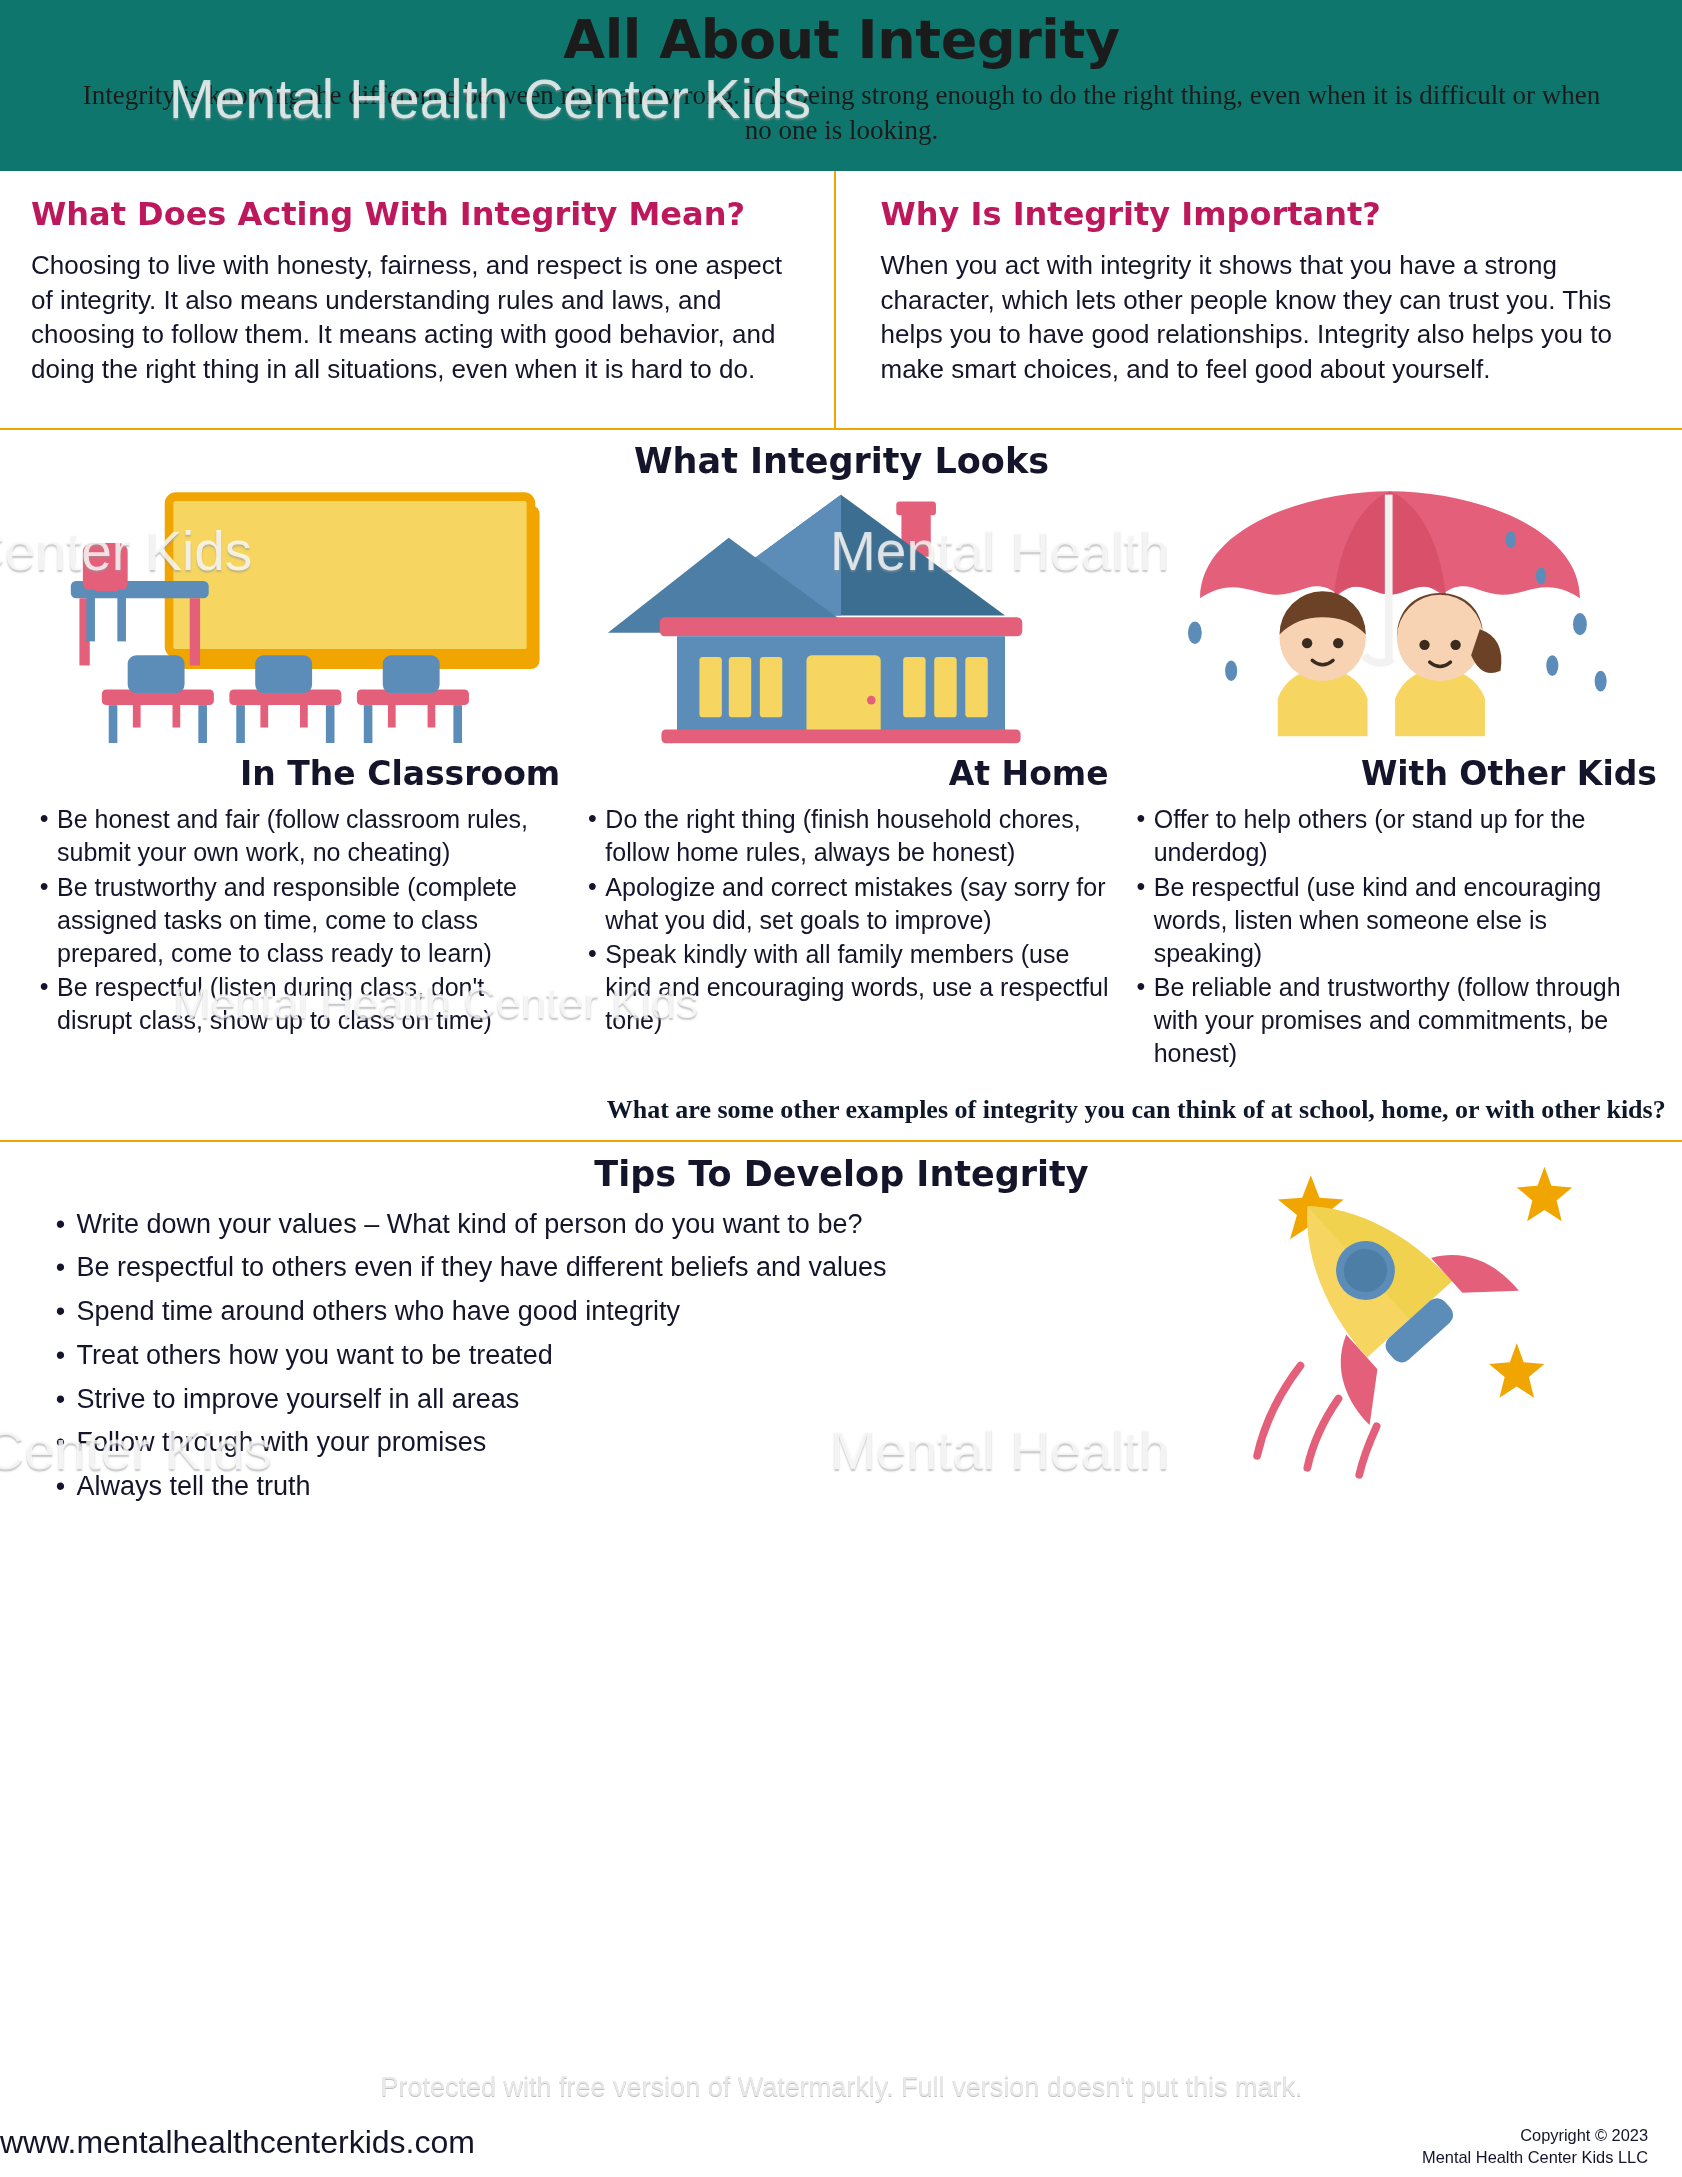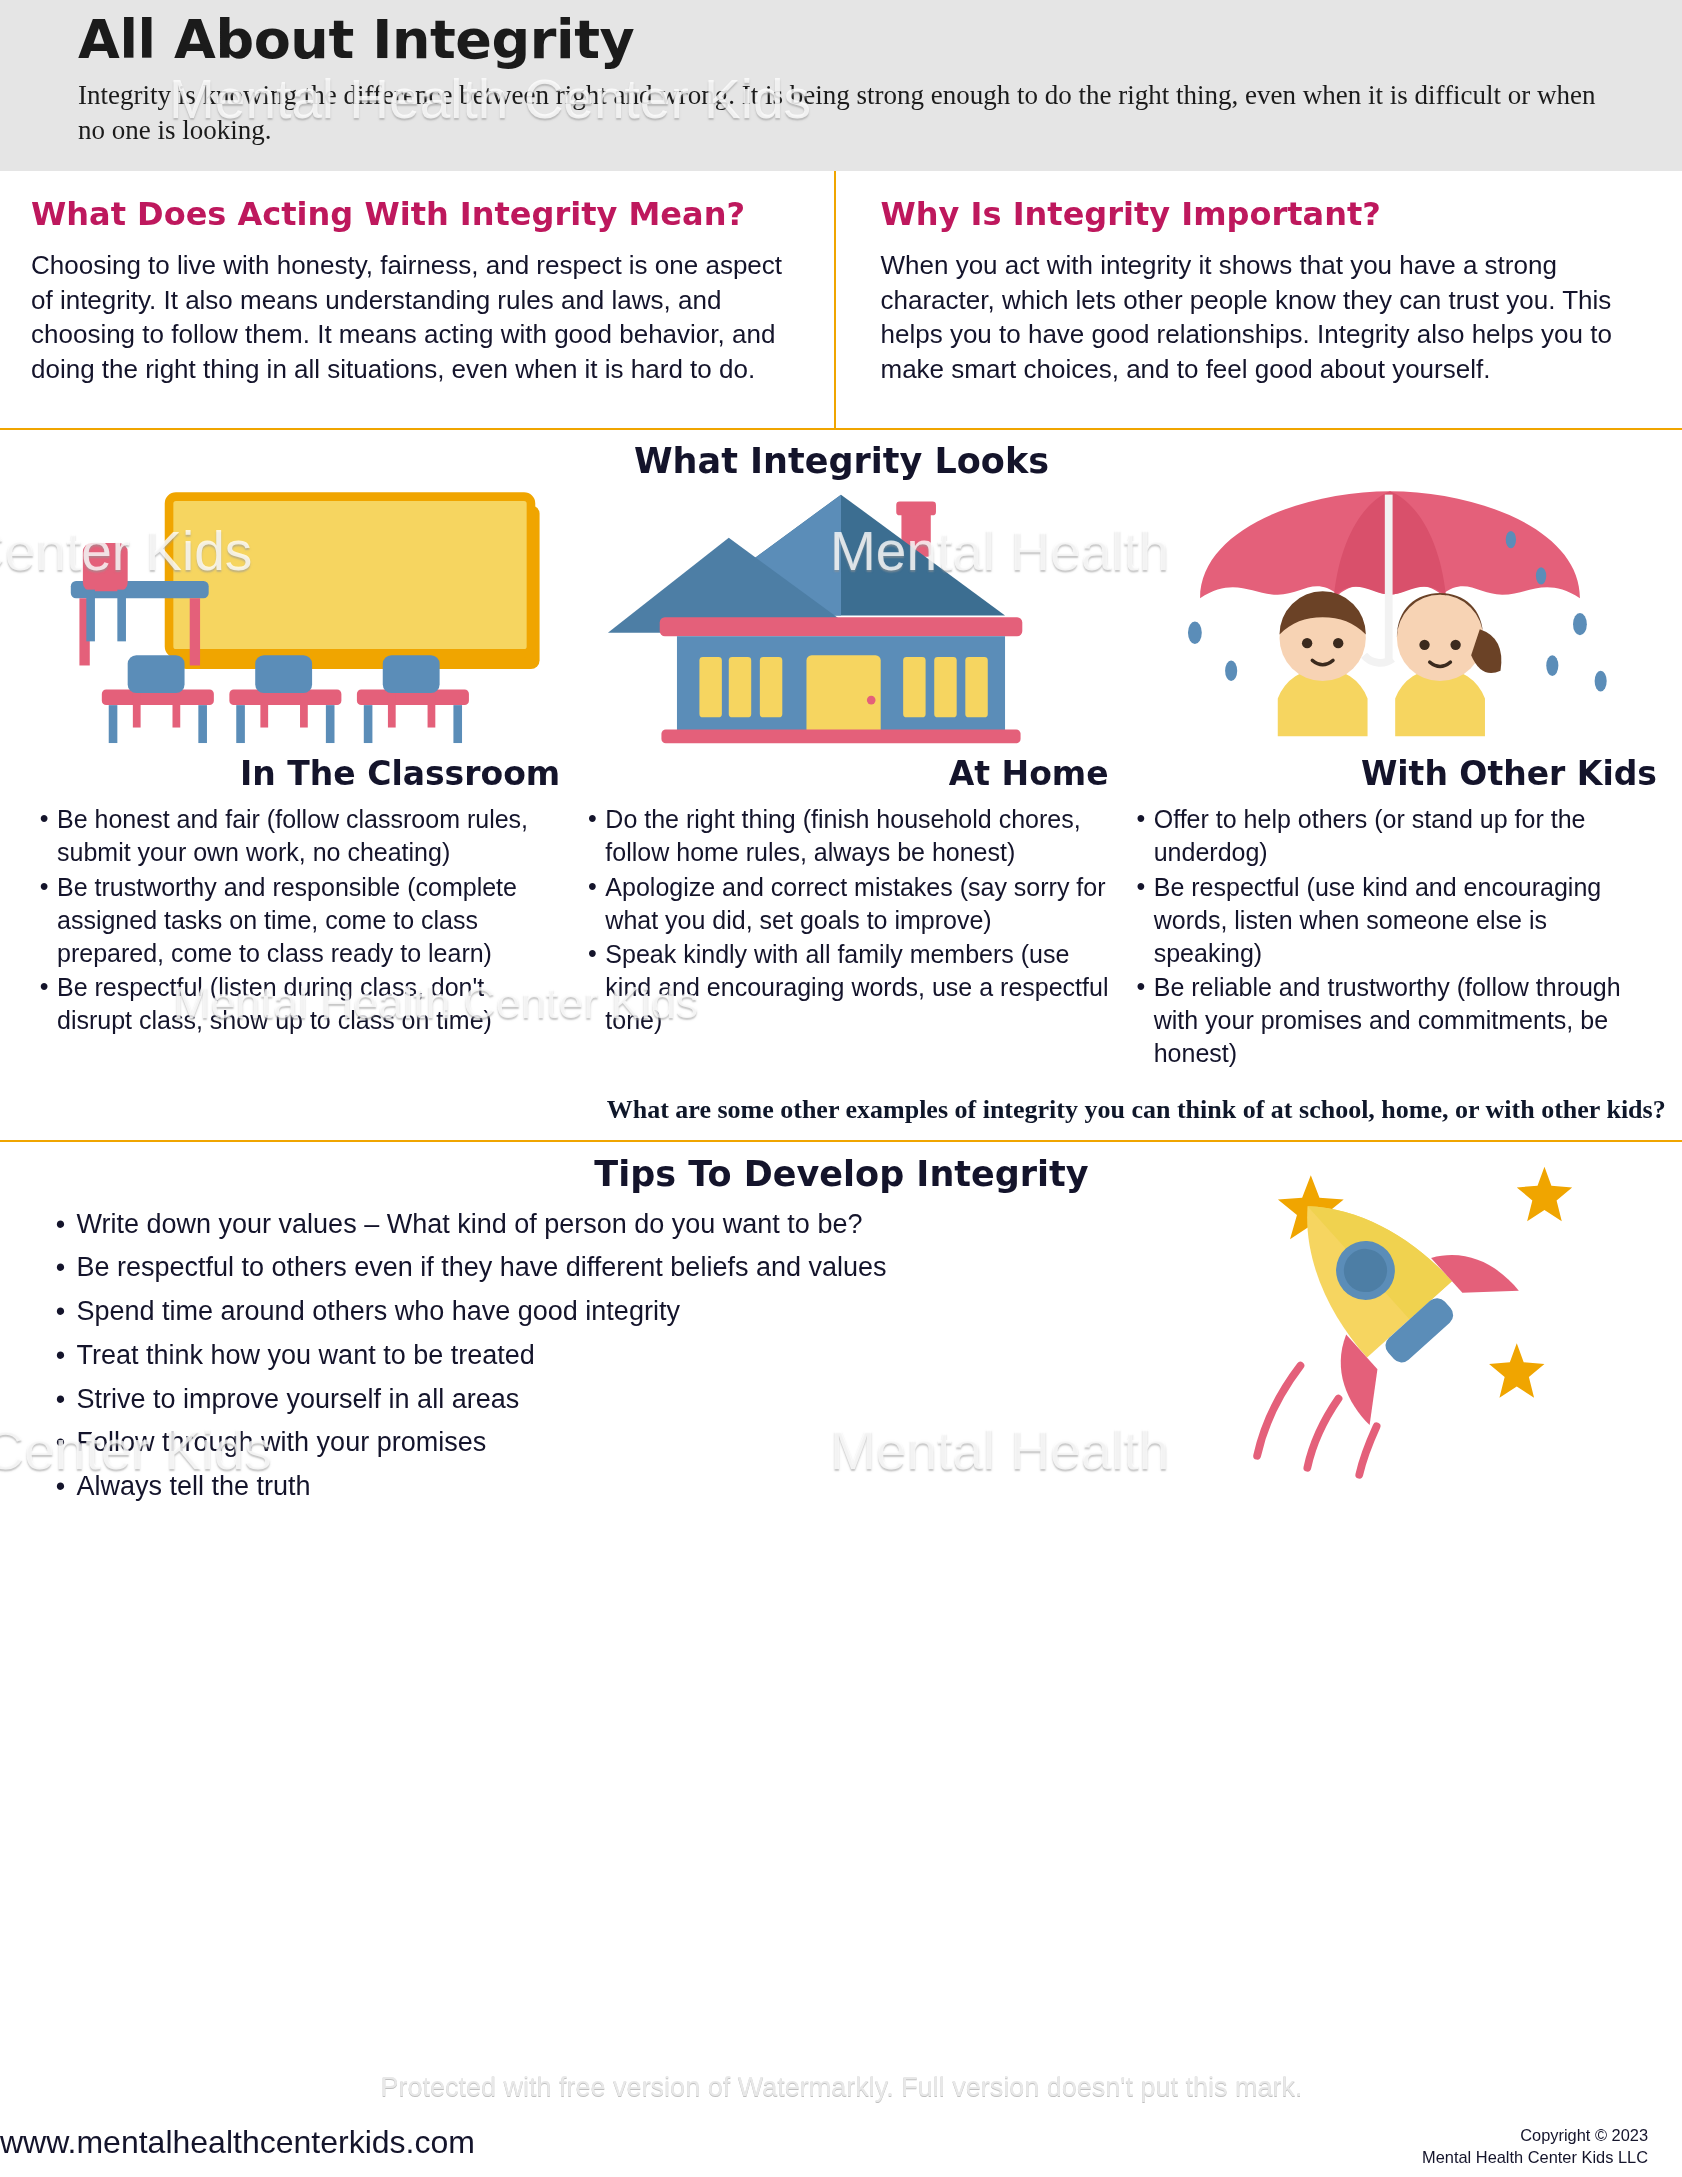--- a/index.html
+++ b/index.html
@@ -12,22 +12,23 @@
   }
   .page {
     position: relative;
     width: 1683px;
     height: 2177px;
     background: #ffffff;
   }
 
   
   .header {
-    background: #e5e5e5;
+    background: #0f766e;
     padding: 8.6px 78px 22.5px 78px;
+    text-align: center;
     position: relative;
   }
   .header-title {
     font-family: "DejaVu Sans", sans-serif;
     font-weight: bold;
     font-size: 54px;
     color: #1b1b1b;
     letter-spacing: -0.4px;
     line-height: 1.15;
   }
@@ -388,21 +389,21 @@
 
     <div class="mid-question">What are some other examples of integrity you can think of at school, home, or with other kids?</div>
   </div>
 
   <div class="tips">
     <div class="tips-title">Tips To Develop Integrity</div>
     <ul class="tips-list">
       <li>Write down your values – What kind of person do you want to be?</li>
       <li>Be respectful to others even if they have different beliefs and values</li>
       <li>Spend time around others who have good integrity</li>
-      <li>Treat think how you want to be treated</li>
+      <li>Treat others how you want to be treated</li>
       <li>Strive to improve yourself in all areas</li>
       <li>Follow through with your promises</li>
       <li>Always tell the truth</li>
     </ul>
 
     <div class="rocket-wrap">
       <svg width="450" height="329" viewBox="0 0 520 380" xmlns="http://www.w3.org/2000/svg">
 
         <g fill="#f0a500">
           <polygon points="150,28 160,54 188,56 166,74 174,102 150,86 126,102 134,74 112,56 140,54"></polygon>

